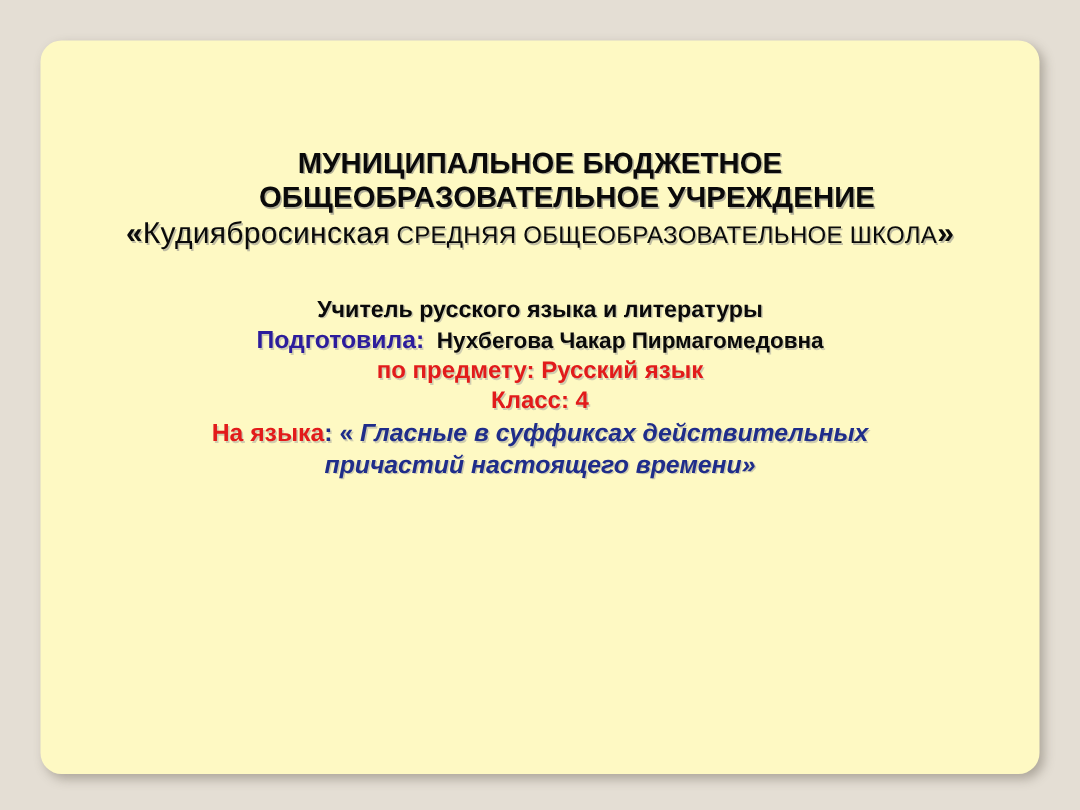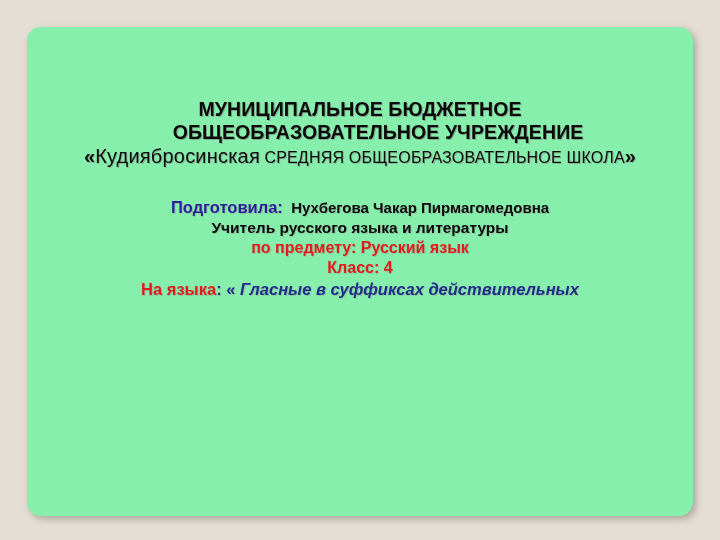--- a/index.html
+++ b/index.html
@@ -21,21 +21,21 @@
     height: 540px;
     box-sizing: border-box;
   }
 
   .slide-card {
     position: absolute;
     left: 27px;
     top: 27px;
     width: 666px;
     height: 489px;
-    background: #86efac;
+    background: #fef9c3;
     border-radius: 14px;
     box-shadow: 3px 3px 7px rgba(90, 82, 70, 0.40);
     box-sizing: border-box;
     overflow: hidden;
   }
 
   .slide-body {
     position: absolute;
     left: 0;
     top: 0;
@@ -174,29 +174,32 @@
       <div class="org-heading">
         <div class="org-line-1">МУНИЦИПАЛЬНОЕ БЮДЖЕТНОЕ</div>
         <div class="org-line-2">ОБЩЕОБРАЗОВАТЕЛЬНОЕ УЧРЕЖДЕНИЕ</div>
         <div class="org-line-3">
           <span class="guillemet">«</span><span class="school-name">Кудиябросинская</span> <span class="school-type">СРЕДНЯЯ ОБЩЕОБРАЗОВАТЕЛЬНОЕ ШКОЛА</span><span class="guillemet">»</span>
         </div>
       </div>
 
 
       <div class="credits">
+        <div class="credits-line teacher-line">Учитель  русского языка и литературы</div>
         <div class="credits-line">
           <span class="label-prepared">Подготовила:</span>&nbsp;
           <span class="author-name">Нухбегова Чакар Пирмагомедовна</span>
         </div>
-        <div class="credits-line teacher-line">Учитель  русского языка и литературы</div>
         <div class="credits-line subject-line">по предмету:  Русский язык</div>
         <div class="credits-line class-line">Класс:  4</div>
 
         <div class="topic-line">
           <span class="label-topic">На языка</span><span class="topic-punct">: </span><span class="topic-punct">« </span><span class="topic-text">Гласные в суффиксах действительных</span>
         </div>
+        <div class="topic-line-2">
+          <span>причастий настоящего времени</span><span>»</span>
+        </div>
       </div>
 
     </div>
   </div>
 
 </div>
 
 </body></html>

